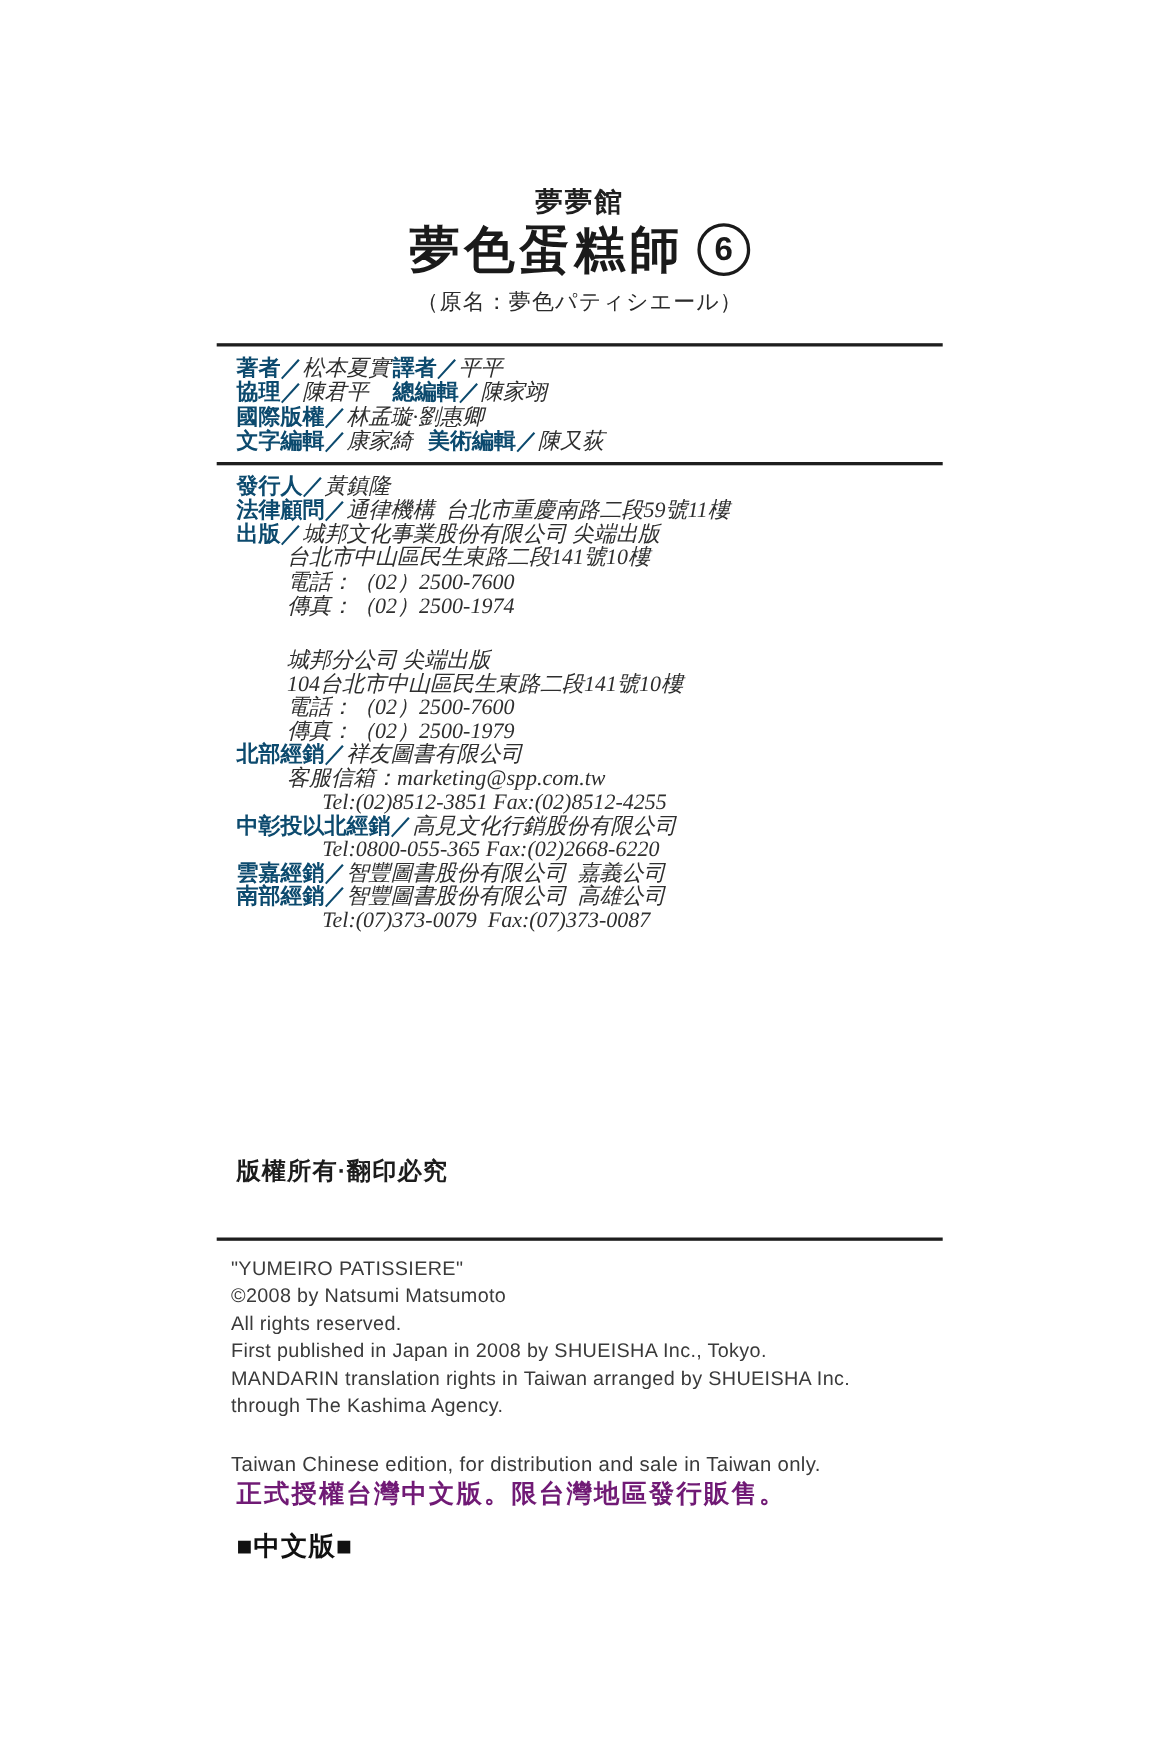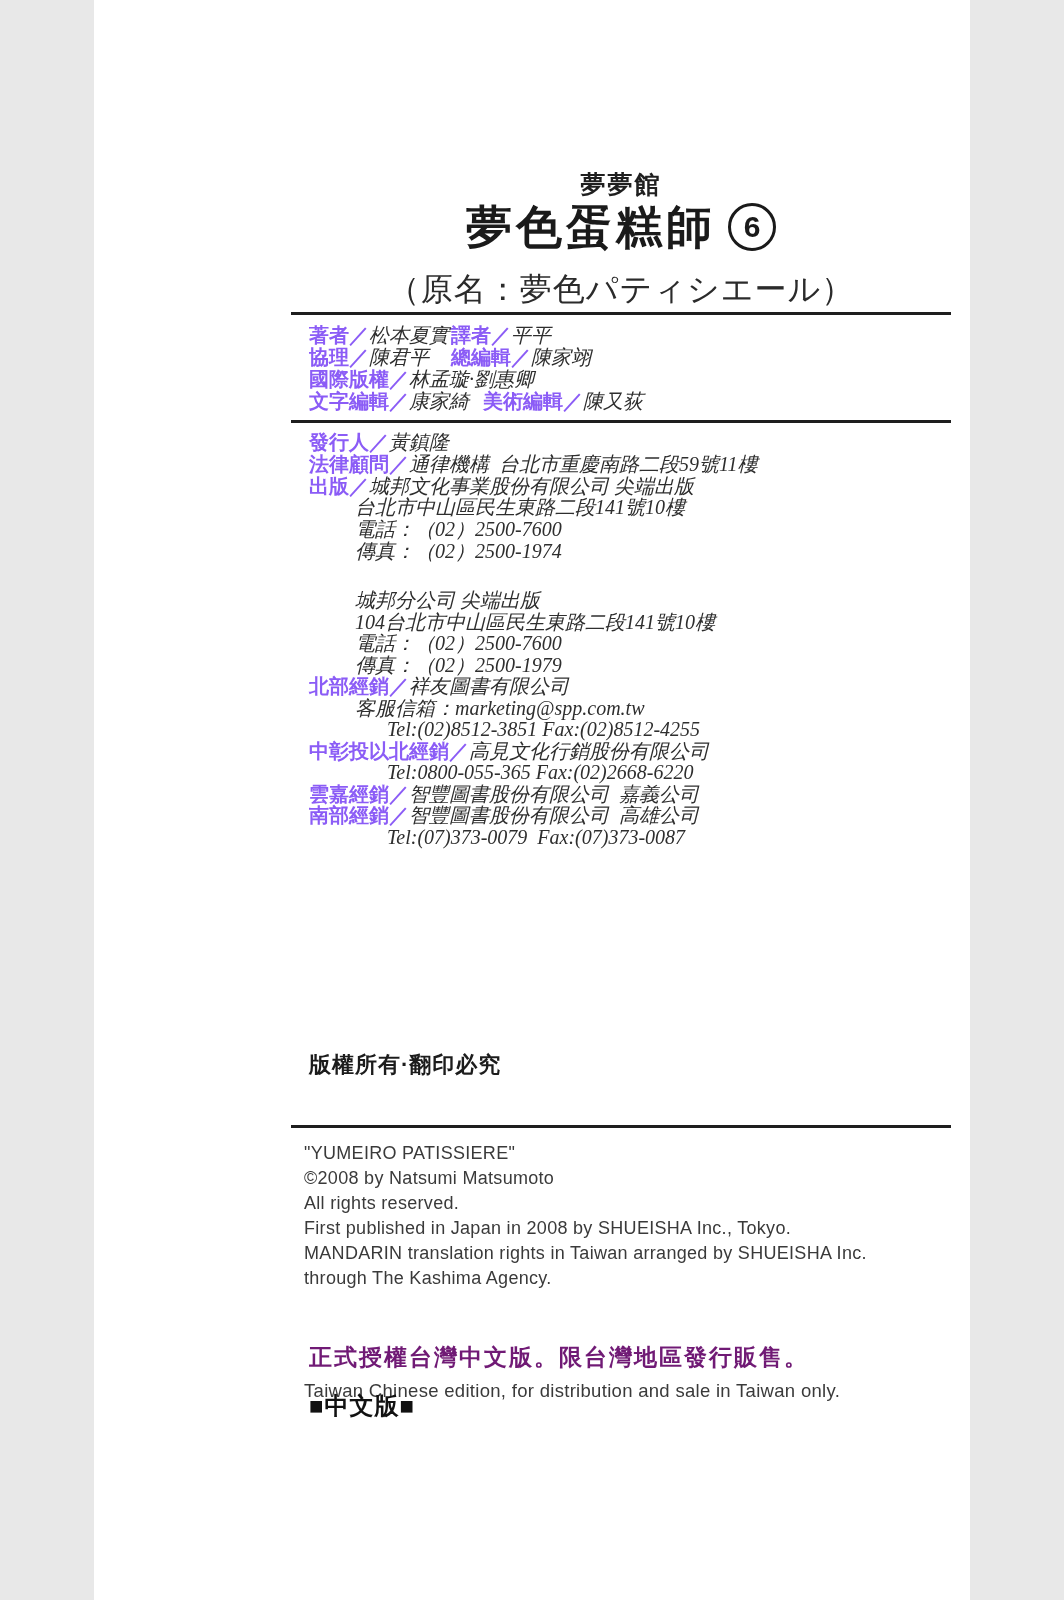--- a/index.html
+++ b/index.html
@@ -1,18 +1,18 @@
 <!DOCTYPE html>
 <html><head>
 <meta charset="utf-8">
 <style>
   html, body { margin: 0; padding: 0; background: #e8e8e8; }
   .page {
     position: relative;
-    width: 876px;
+    width: 1064px;
     height: 1600px;
     margin: 0 auto;
     background: #ffffff;
     overflow: hidden;
     color: #222;
     font-family: "Liberation Sans", sans-serif;
   }
 
   
   .title-block {
@@ -29,39 +29,39 @@
     color: #1a1a1a; letter-spacing: 4px;
     display: flex; align-items: center; justify-content: center;
   }
   .vol-badge {
     display: inline-flex; align-items: center; justify-content: center;
     width: 42px; height: 42px; margin-left: 12px;
     border: 3px solid #1a1a1a; border-radius: 50%;
     font-size: 30px; font-weight: 700; letter-spacing: 0;
   }
   .original-title {
-    font-size: 32px; font-weight: 500; line-height: 38px;
-    color: #2b2b2b; letter-spacing: 1px; margin-top: 16px;
+    font-size: 20px; font-weight: 500; line-height: 38px;
+    color: #2b2b2b; letter-spacing: 1px; margin-top: 2px;
   }
 
   
   .rule {
     position: absolute; left: 197px; width: 660px; height: 3px;
     background: #1e1e1e;
   }
   .rule-1 { top: 312px; }
   .rule-2 { top: 420px; }
   .rule-3 { top: 1125px; }
 
   
   .block { position: absolute; left: 215px; font-size: 20px; color: #222; }
   .line { line-height: 21.8px; white-space: pre-wrap; }
   .lbl {
     font-family: "Liberation Sans", sans-serif;
-    font-weight: 700; color: #8b5cf6; margin-top: 24px;
+    font-weight: 700; color: #0c4a6e; margin-top: 24px;
   }
   .val {
     font-family: "Liberation Serif", serif;
     font-weight: 400; color: #2e2e2e; white-space: pre-wrap; font-style: italic;
   }
   .indent-addr { padding-left: 46px; }
   .indent-tel  { padding-left: 78px; }
 
   .credits-block { top: 324px; }
   .credits-block .line { line-height: 22px; display: flex; }
@@ -79,21 +79,21 @@
     position: absolute; left: 215px; top: 1050px;
     font-size: 22px; font-weight: 700; color: #1c1c1c; letter-spacing: 1px;
   }
   .english-block {
     position: absolute; left: 210px; top: 1141px;
     font-family: "Liberation Sans", "DejaVu Sans", sans-serif;
     font-size: 18px; color: #3a3a3a; letter-spacing: 0.3px;
   }
   .english-block .eline { line-height: 25px; white-space: pre-wrap; }
   .taiwan-en {
-    position: absolute; left: 210px; top: 1378px;
+    position: absolute; left: 210px; top: 1318px;
     font-family: "Liberation Sans", "DejaVu Sans", sans-serif;
     font-size: 18.5px; color: #3a3a3a; letter-spacing: 0.3px; line-height: 25px;
   }
   .taiwan-zh {
     position: absolute; left: 215px; top: 1342px;
     font-size: 23px; font-weight: 700; color: #701a75; letter-spacing: 2px;
   }
   .edition-mark {
     position: absolute; left: 215px; top: 1390px;
     font-size: 24px; font-weight: 700; color: #111; letter-spacing: 1px; font-family: Liberation Mono, monospace;

